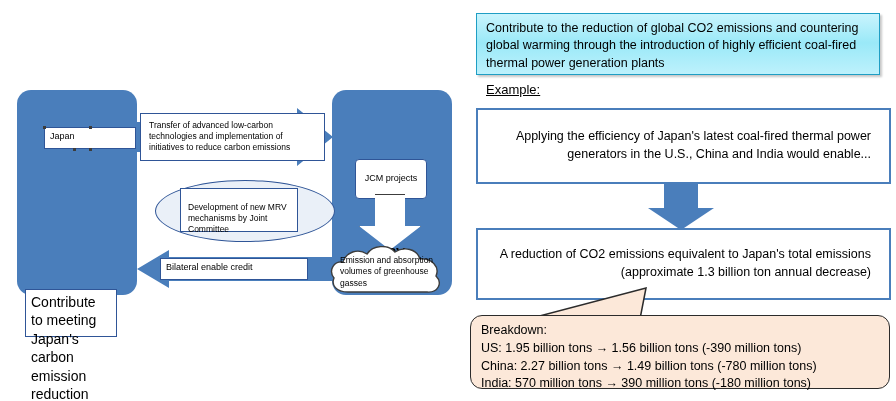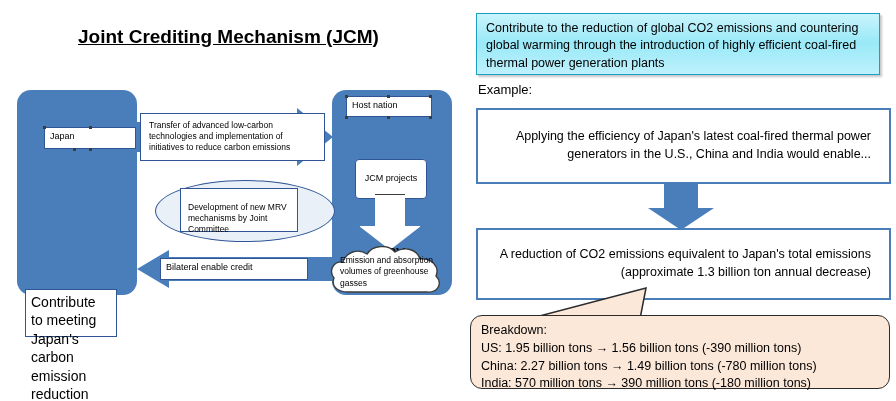--- a/index.html
+++ b/index.html
@@ -175,23 +175,24 @@
     box-sizing: border-box;
     border: 1px solid #1f9ec4;
     background: linear-gradient(180deg, #c9f4fd 0%, #9ae9f8 48%, #bdf1fc 100%);
     padding: 6px 9px;
     font-size: 12.5px;
     line-height: 1.38;
     box-shadow: 2px 2px 2px rgba(0,0,0,0.22);
   }
   .example-label {
     position: absolute;
-    left: 12px;
+    left: 20px;
     top: 82px;
     font-size: 13px;
+    text-decoration: underline;
   }
   .ex-box {
     position: absolute;
     box-sizing: border-box;
     background: #ffffff;
     border: 2px solid #4a7ebb;
     display: flex;
     align-items: center;
     justify-content: center;
     text-align: right;
@@ -234,21 +235,20 @@
     width: 120px;
     height: 33px;
   }
   .bd-line { white-space: nowrap; }
 </style>
 </head>
 <body>
 
 <div id="canvas">
 
-  <div class="page-title">Joint Crediting Mechanism (JCM)</div>
 
   <div class="panel-left">
 
     <div class="blue-pill pill-japan"></div>
     <div class="blue-pill pill-host"></div>
 
     <div class="arrow-right"></div>
     <div class="arrow-left"></div>
 
     <div class="wbox box-transfer">
@@ -270,29 +270,20 @@
       <span class="handle" style="left:-2px; top:-2px;"></span>
       <span class="handle" style="left:44px; top:-2px;"></span>
       <span class="handle" style="left:44px; top:20px;"></span>
       <span class="handle" style="left:28px; top:20px;"></span>
     </div>
 
     <div class="wbox box-contribute">
       <span>Contribute to meeting Japan's carbon emission reduction targets</span>
     </div>
 
-    <div class="wbox box-hostnation">
-      <span>Host nation</span>
-      <span class="handle" style="left:-2px; top:-2px;"></span>
-      <span class="handle" style="left:40px; top:-2px;"></span>
-      <span class="handle" style="left:82px; top:-2px;"></span>
-      <span class="handle" style="left:-2px; top:19px;"></span>
-      <span class="handle" style="left:40px; top:19px;"></span>
-      <span class="handle" style="left:82px; top:19px;"></span>
-    </div>
 
     <div class="wbox center box-jcmproj">
       <span>JCM projects</span>
     </div>
 
     <div class="mrv-arrow"></div>
     <div class="mrv-label">MRV</div>
 
     <svg class="cloud" viewBox="0 0 116 52">
       <path d="M18,46 C6,46 1,39 4,32 C-2,24 4,15 13,16 C16,6 28,2 37,8

